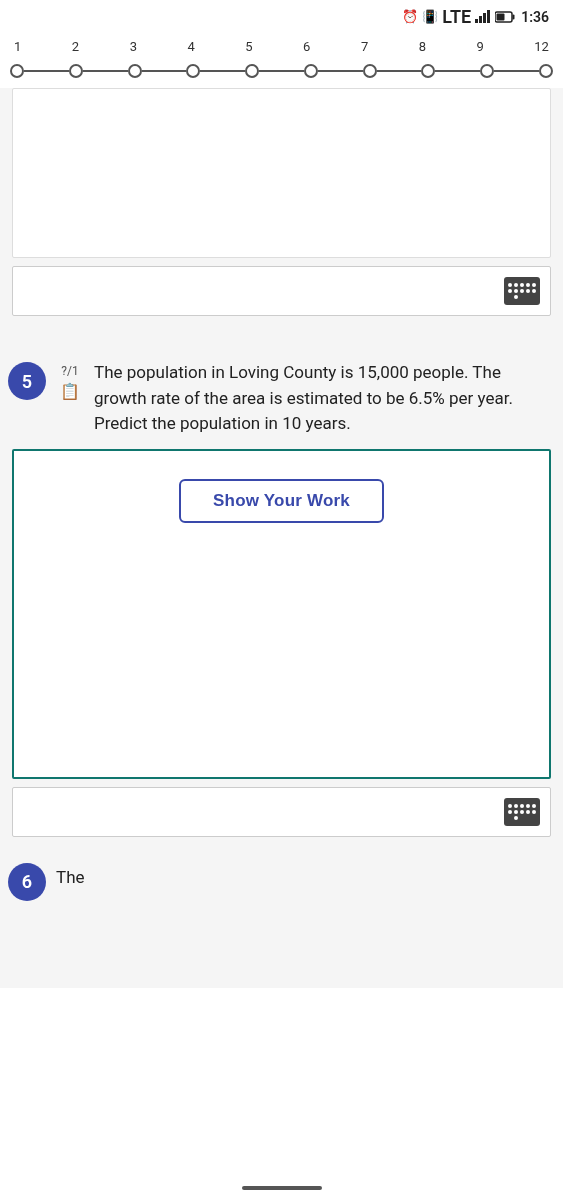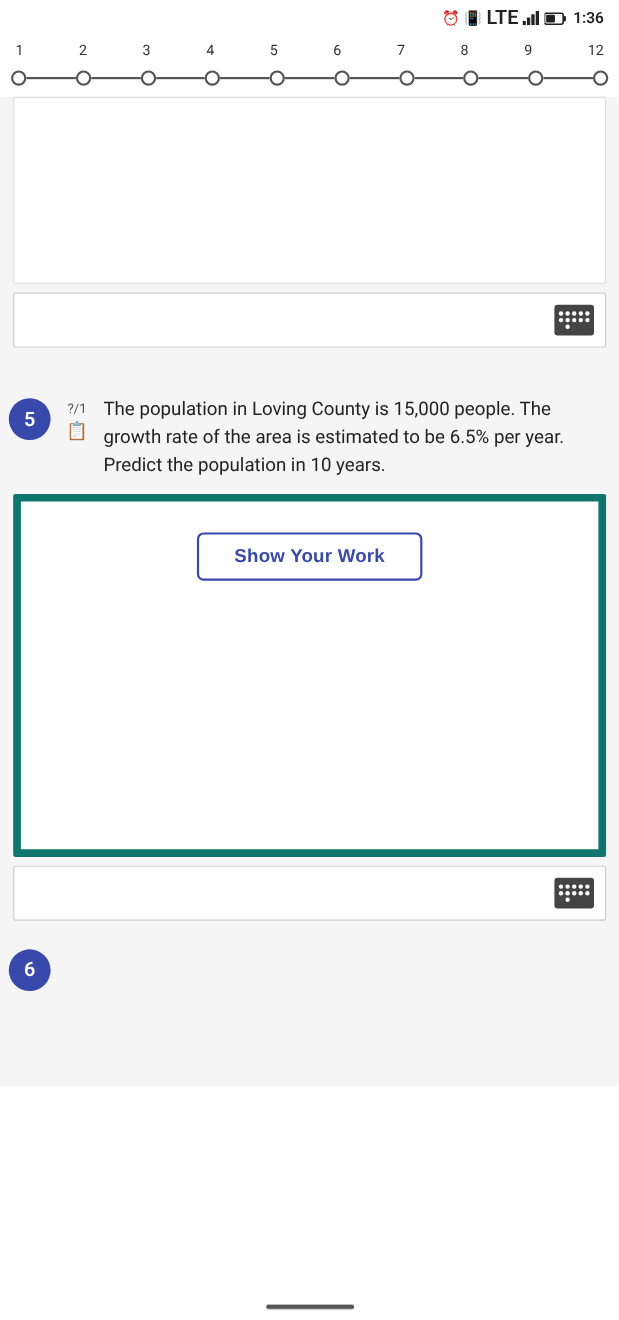--- a/index.html
+++ b/index.html
@@ -160,21 +160,21 @@
     .question-text {
       font-size: 17px;
       color: #222;
       line-height: 1.5;
     }
 
     
     .work-area {
       background: #fff;
       margin: 4px 12px 0 12px;
-      border: 7px solid #0f766e;
+      border: 2px solid #0f766e;
       border-radius: 2px;
       min-height: 330px;
       display: flex;
       flex-direction: column;
       align-items: center;
       justify-content: flex-start;
       padding: 28px 16px 16px 16px;
     }
 
     .show-work-btn {
@@ -365,19 +365,22 @@
           <div class="kdot"></div>
           <div class="kdot"></div>
           <div class="kdot"></div>
         <div class="kdot" style="grid-column: 2 / span 3;"></div>
       </div>
     </button>
   </div>
 
   <div class="next-question-row">
     <div class="next-question-badge">6</div>
+    <div style="display:flex; flex-direction:column; align-items:flex-start; flex:1; margin-top:6px;">
+      <span style="font-size:17px; color:#222;">The</span>
+    </div>
   </div>
 
 </div>
 
 <div class="bottom-nav">
   <div class="bottom-handle"></div>
 </div>
 
 </body></html>

